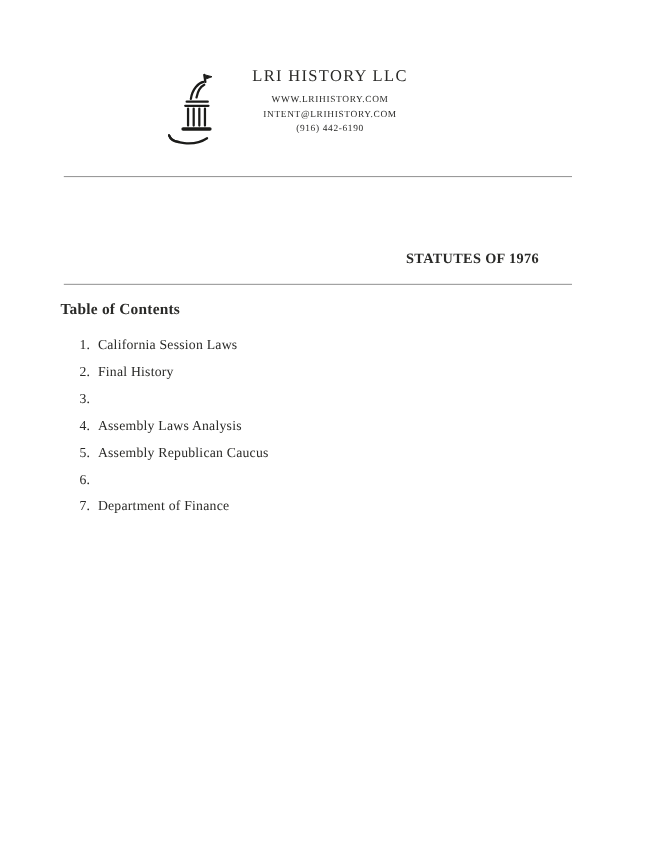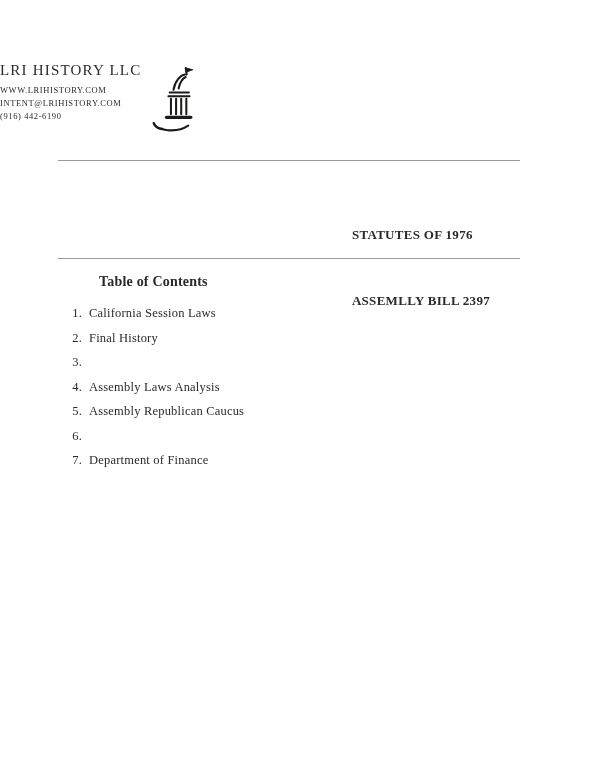--- a/index.html
+++ b/index.html
@@ -26,20 +26,21 @@
   }
   .logo {
     position: absolute;
     left: 146px;
     top: 0;
     width: 64px;
     height: 80px;
   }
   .head-text {
     width: 100%;
+    text-align: center;
   }
   .company {
     font-size: 15px;
     letter-spacing: 1.2px;
     margin-bottom: 5px;
   }
   .contact-line {
     font-size: 8.5px;
     letter-spacing: 0.6px;
     line-height: 13px;
@@ -54,37 +55,36 @@
     height: 0;
   }
   .rule-1 { top: 160px; }
   .rule-2 { top: 258px; }
 
   
   .reference {
     position: absolute;
     top: 180px;
     right: 110px;
-    text-align: left;
+    text-align: center;
     font-weight: bold;
     font-size: 13px;
     line-height: 22px;
     letter-spacing: 0.3px;
     white-space: pre;
   }
 
   
   .toc-title {
     position: absolute;
     top: 274px;
     left: 55px;
     font-weight: bold;
     font-size: 14px;
     letter-spacing: 0.2px;
-    margin-left: 44px;
   }
   .toc-list {
     position: absolute;
     top: 306px;
     left: 68px;
   }
   .toc-item {
     display: flex;
     font-size: 12.5px;
     line-height: 14px;
@@ -136,21 +136,20 @@
       <div class="contact-line">INTENT@LRIHISTORY.COM</div>
       <div class="contact-line">(916) 442-6190</div>
     </div>
   </div>
 
   <div class="rule rule-1"></div>
   <div class="rule rule-2"></div>
 
   <div class="reference">
     <div>STATUTES OF 1976</div>
-    <div>ASSEMLLY BILL 2397</div>
   </div>
 
   <div class="toc-title">Table of Contents</div>
 
   <div class="toc-list">
     <div class="toc-item">
       <span class="toc-num">1.</span>
       <span class="toc-label">California Session Laws</span>
     </div>
     <div class="toc-item">

